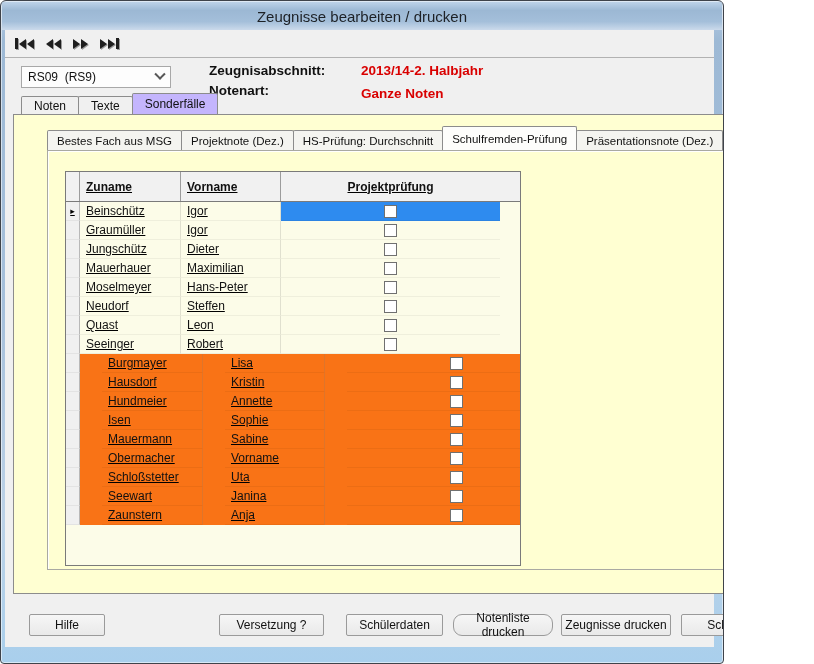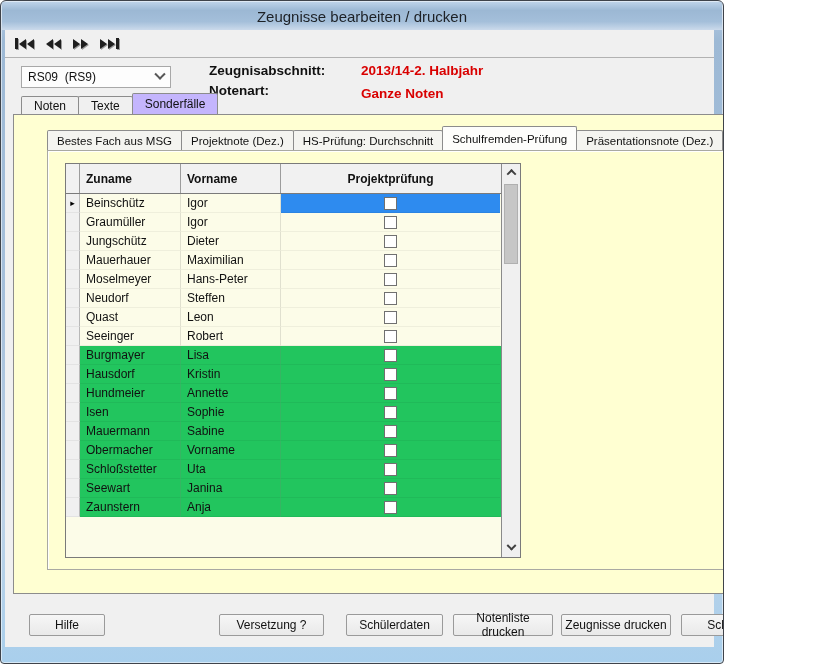--- a/index.html
+++ b/index.html
@@ -60,31 +60,31 @@
     height:20px; padding:0 9px; background:#f4f4f0; border:1px solid #8c8c8c; border-bottom:none;
     border-radius:2px 2px 0 0; font-size:11.5px; color:#111; display:flex; align-items:center; margin-right:-1px; cursor:pointer;
   }
   .subtab.active { height:24px; background:#fdfdfb; position:relative; z-index:3; }
   .subpage {
     position:absolute; left:33px; top:35px; width:708px; height:420px;
     background:#ffffd2; border:1px solid #a9a9a2; box-shadow:inset 1px 1px 0 #ffffff;
   }
 
   
-  .grid { position:absolute; left:17px; top:12px; width:456px; height:395px; border:1px solid #7a7a7a; background:#fcfce8; display:flex; overflow:hidden; }
+  .grid { position:absolute; left:17px; top:20px; width:456px; height:395px; border:1px solid #7a7a7a; background:#fcfce8; display:flex; overflow:hidden;text-decoration:underline; }
   .grid-main { flex:1; display:flex; flex-direction:column; }
   .grid-header { display:flex; height:30px; background:#f1f1f1; border-bottom:1px solid #7a7a7a; flex:none; }
   .hcell { font-size:12px; font-weight:bold; color:#111; display:flex; align-items:center; padding:0 6px; border-right:1px solid #9c9c9c; }
   .hcell.sel { width:14px; padding:0; }
   .hcell.c1 { width:101px; }
   .hcell.c2 { width:100px; }
   .hcell.c3 { width:219px; justify-content:center; border-right:none; }
   .grid-row { display:flex; height:19px; flex:none; }
   .row-cream { background:#fcfce8; }
-  .row-green { background:#22c55e; }
+  .row-green { background:#f97316;gap:22px; }
   .cell { font-size:12px; color:#111; display:flex; align-items:center; padding:0 6px; border-right:1px solid rgba(128,128,120,.22); border-bottom:1px solid rgba(0,0,0,.05); overflow:hidden; white-space:nowrap; }
   .cell.sel { width:14px; padding:0; background:#f0f0f0; border-right:1px solid #b8b8b8; justify-content:center; font-size:9px; color:#000; }
   .cell.c1 { width:101px; }
   .cell.c2 { width:100px; }
   .cell.c3 { width:219px; justify-content:center; border-right:none; }
   .cell.c3.selected { background:#2e8bef; }
   .cbx { width:13px; height:13px; background:#fff; border:1px solid #707070; }
 
   
   .vscroll { width:19px; flex:none; background:#f0f0f0; border-left:1px solid #8a8a8a; position:relative; }
@@ -315,18 +315,18 @@
                 <span class="chev-dn"></span>
               </div>
           </div>
         </div>
       </div>
     </div>
 
     <button class="btn" style="left:24px;  width:76px;">Hilfe</button>
     <button class="btn" style="left:214px; width:105px;">Versetzung ?</button>
     <button class="btn" style="left:341px; width:97px;">Schülerdaten</button>
-    <button class="btn" style="left:448px; width:100px;">Notenliste drucken</button>
+    <button class="btn" style="left:448px; width:100px;border-radius:9px;">Notenliste drucken</button>
     <button class="btn" style="left:556px; width:110px;">Zeugnisse drucken</button>
     <button class="btn" style="left:676px; width:106px;">Schließen</button>
 
   </div>
 </div>
 
 </body></html>

